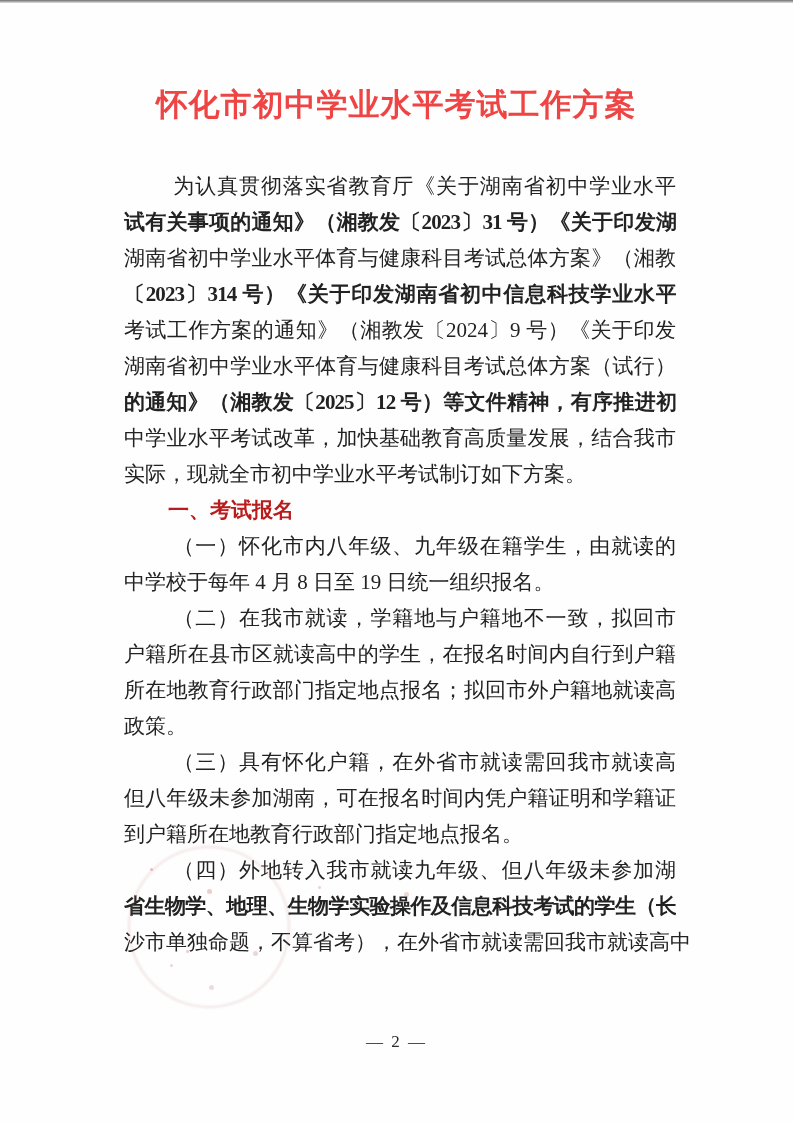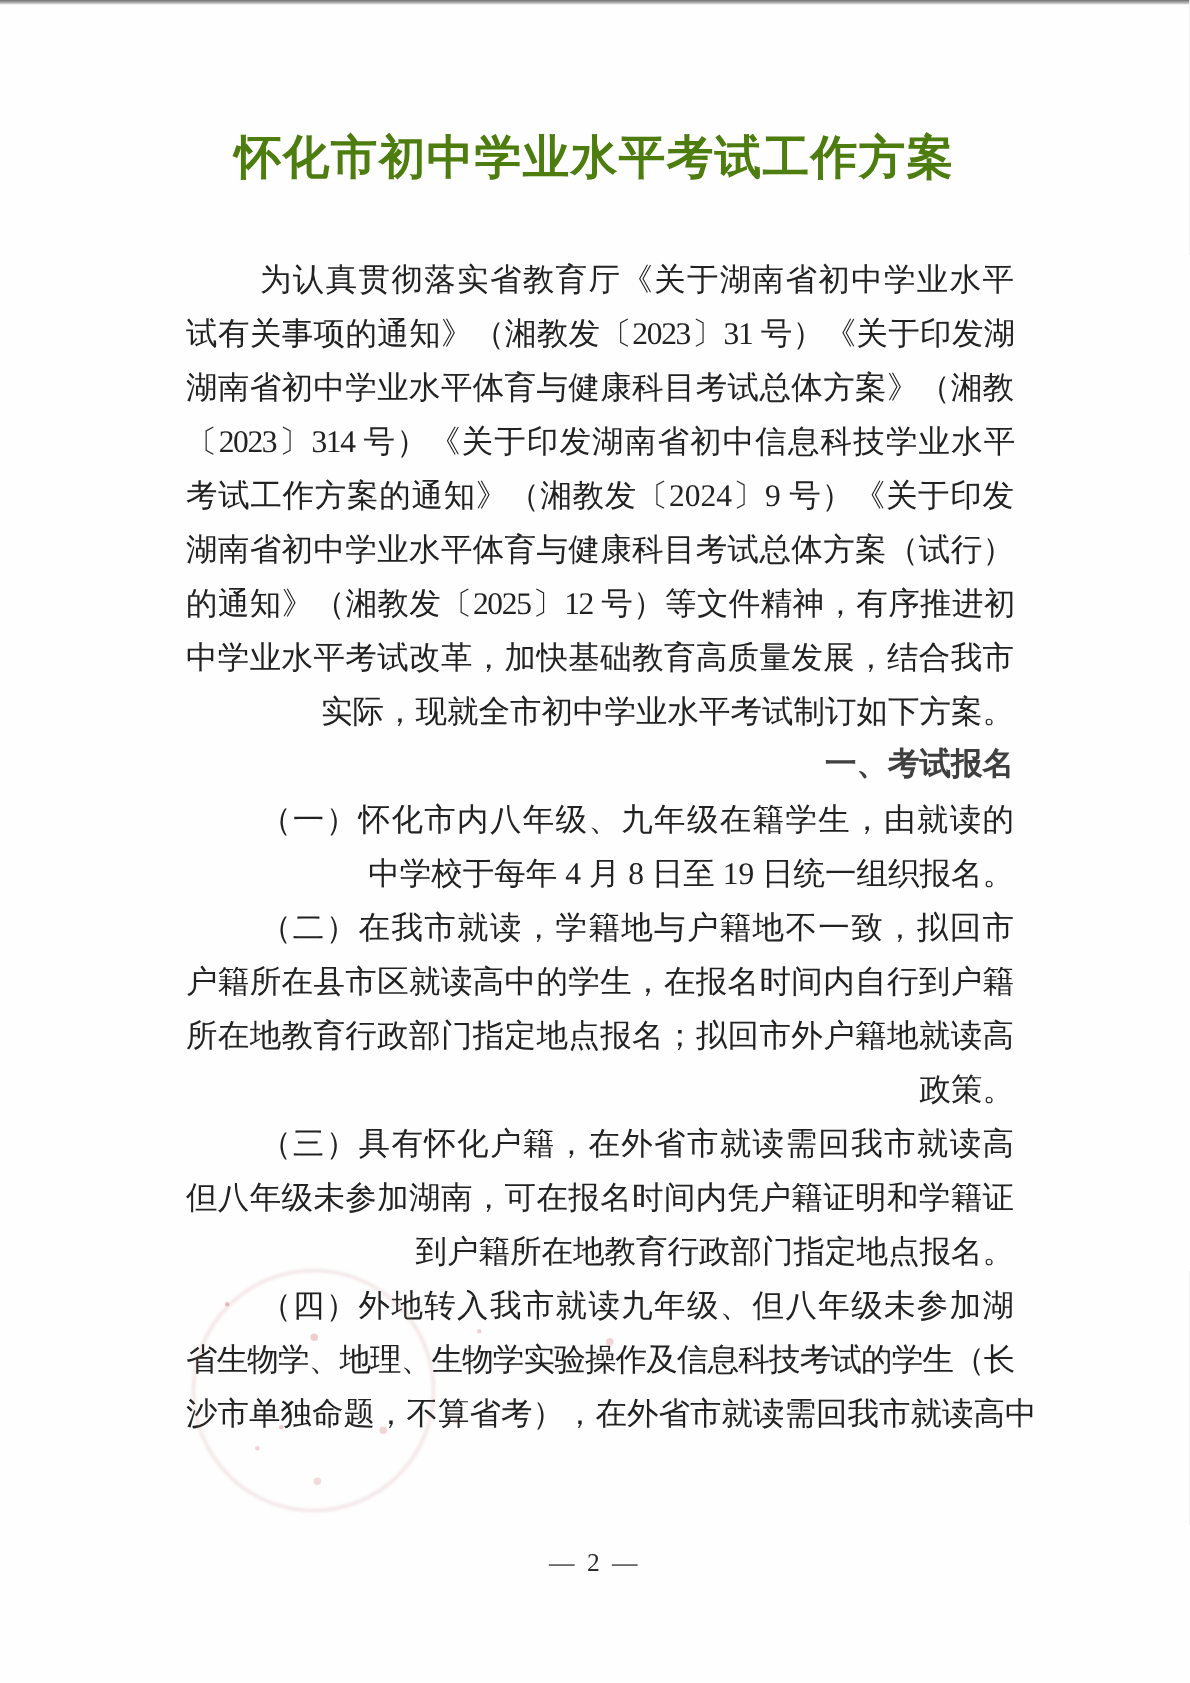--- a/index.html
+++ b/index.html
@@ -25,54 +25,55 @@
   }
   .doc-title {
     position: absolute;
     top: 84px;
     left: 0; right: 0;
     text-align: center;
     font-size: 31px;
     font-weight: bold;
     letter-spacing: 1px;
     line-height: 42px;
-    color: #4d7c0f;
+    color: #ef4444;
   }
   .doc-body {
     position: absolute;
     top: 168px;
     left: 124px;
     width: 552px;
     font-size: 21px;
   }
   .line {
     height: 36px;
     line-height: 36px;
     white-space: nowrap;
-    text-align: right;
+    text-align: left;
     color: #222;
   }
   .line.fill {
     white-space: normal;
     text-align: justify;
     text-align-last: justify;
     text-justify: inter-character;
     overflow: hidden;
   }
   .line.indent {
     text-indent: 2.35em;
   }
   .line.tight {
     letter-spacing: -0.9px;
+    font-weight: bold;
   }
   .line.heading {
     font-family: "Liberation Sans", "DejaVu Sans", sans-serif;
     font-weight: bold;
     text-indent: 2.1em;
-    color: #404040;
+    color: #b91c1c;
   }
   .page-number {
     position: absolute;
     top: 1030px;
     left: 0; right: 0;
     text-align: center;
     font-size: 17px;
     line-height: 24px;
     letter-spacing: 2px;
     color: #2a2a2a;

